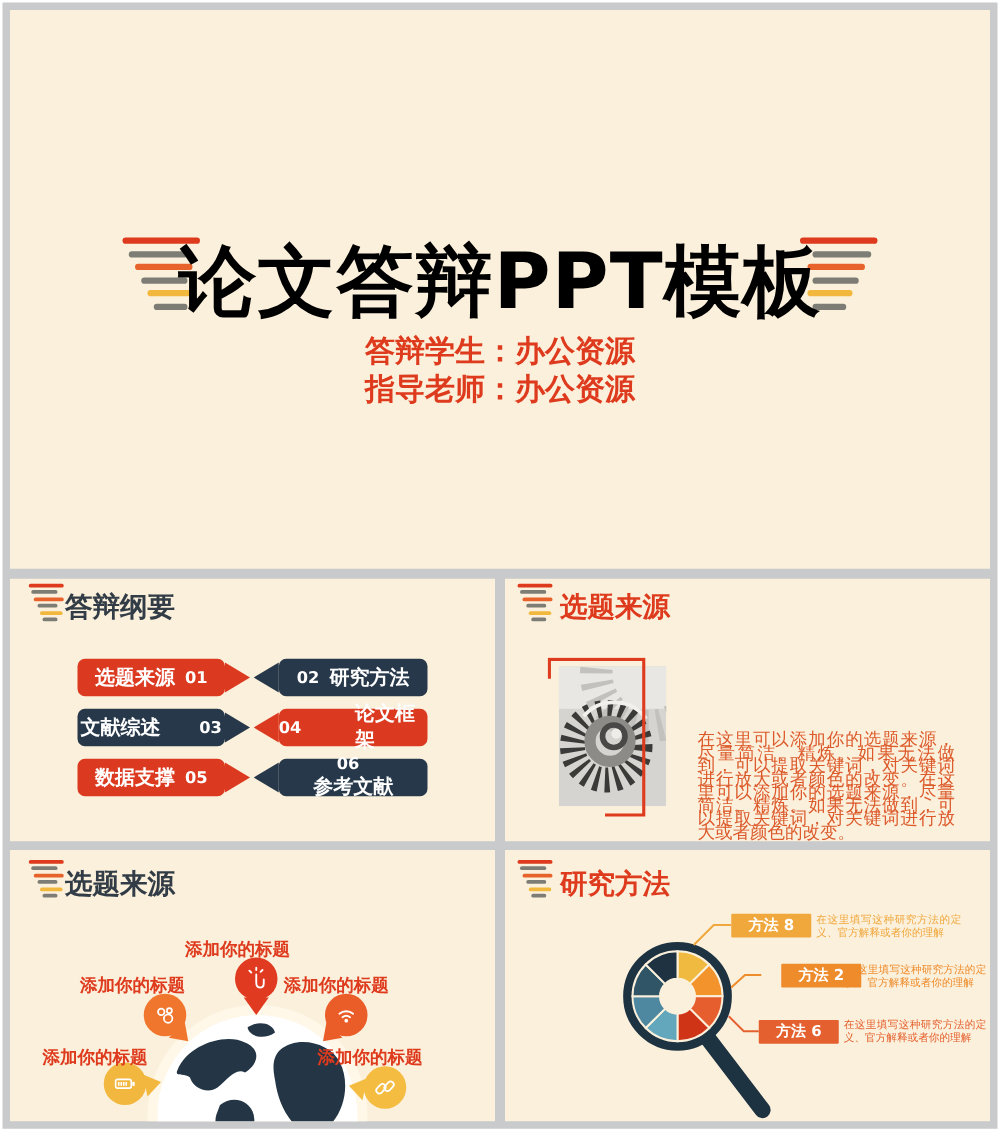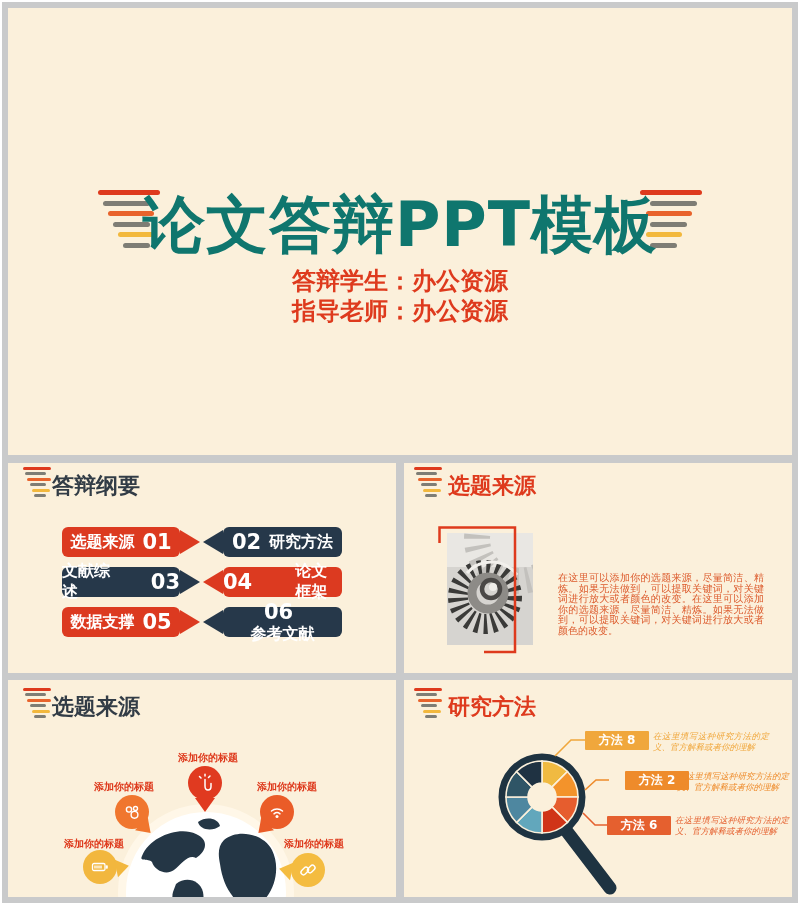--- a/index.html
+++ b/index.html
@@ -34,51 +34,51 @@
 
   .hero-title{position:absolute;left:0;top:178px;width:100%;text-align:center;
               font-size:62px;font-weight:700;letter-spacing:1px;line-height:77px;}
   .hero-sub{position:absolute;left:0;width:100%;text-align:center;font-size:24px;font-weight:600;line-height:30px;}
 
   .q-head{position:absolute;font-weight:700;white-space:nowrap;}
 
   
   .bub{position:absolute;height:30px;border-radius:6px;background:var(--c);color:#fff;
        display:flex;align-items:center;justify-content:center;font-size:16px;font-weight:600;}
-  .bub .bnum{font-size:21px;font-weight:800;}
+  .bub .bnum{font-size:13px;font-weight:800;}
   .bub.left .bnum{margin-left:8px;}
   .bub.right .bnum{margin-right:8px;}
   .bub::after{content:'';position:absolute;top:50%;margin-top:-12px;width:0;height:0;
               border-top:12px solid transparent;border-bottom:12px solid transparent;}
   .bub.left::after{right:-20px;border-left:20px solid var(--c);}
   .bub.right::after{left:-20px;border-right:20px solid var(--c);}
 
   
   .photo{position:absolute;left:43px;top:70px;width:86px;height:112px;z-index:1;}
   .red-frame{position:absolute;left:34px;top:63px;z-index:2;}
-  .q2-body{position:absolute;left:154px;top:110px;width:206px;font-size:10px;line-height:10.5px;
+  .q2-body{position:absolute;left:154px;top:124px;width:206px;font-size:14px;line-height:10.5px;
            text-align:justify;}
 
   
   .ring{position:absolute;left:110px;top:124px;width:176px;height:176px;border-radius:50%;background:#FFF7E8;z-index:1;}
   .sphere{position:absolute;left:118px;top:132px;width:160px;height:160px;border-radius:50%;background:#fff;overflow:hidden;z-index:2;}
   .pin{position:absolute;width:34px;height:34px;border-radius:50%;background:var(--c);z-index:4;
        display:flex;align-items:center;justify-content:center;}
   .pin::after{content:'';position:absolute;width:0;height:0;}
   .pin.t-down::after{left:50%;margin-left:-10px;bottom:-12px;border-left:10px solid transparent;border-right:10px solid transparent;border-top:14px solid var(--c);}
   .pin.t-dr::after{right:-6px;bottom:-6px;border-left:9px solid transparent;border-right:9px solid transparent;border-top:13px solid var(--c);transform:rotate(-45deg);}
   .pin.t-dl::after{left:-6px;bottom:-6px;border-left:9px solid transparent;border-right:9px solid transparent;border-top:13px solid var(--c);transform:rotate(45deg);}
   .pin.t-right::after{right:-12px;top:50%;margin-top:-9px;border-top:9px solid transparent;border-bottom:9px solid transparent;border-left:13px solid var(--c);transform:rotate(-12deg);}
   .pin.t-left::after{left:-12px;top:50%;margin-top:-9px;border-top:9px solid transparent;border-bottom:9px solid transparent;border-right:13px solid var(--c);transform:rotate(12deg);}
-  .pin-label{position:absolute;width:120px;text-align:center;font-size:10px;font-weight:700;z-index:5;}
+  .pin-label{position:absolute;width:120px;text-align:left;font-size:14px;font-weight:700;z-index:5;}
 
   
   .mbox{position:absolute;width:64px;height:19px;background:var(--c);color:#fff;font-size:12px;font-weight:700;
         display:flex;align-items:center;justify-content:center;border-radius:1px;z-index:3;}
-  .mdesc{position:absolute;font-size:8.5px;line-height:10.5px;text-align:justify;z-index:3;font-style:italic;}
+  .mdesc{position:absolute;font-size:8.5px;line-height:10.5px;text-align:justify;z-index:3;}
   svg{display:block;}
 </style>
 </head>
 <body>
 
 <div class="stage">
   <div class="frame"></div>
 
   <div class="slide" id="hero">
     <div class="deco" style="left:90px;top:182px;">
@@ -90,21 +90,21 @@
         <i class="b6"></i>
     </div>
     <div class="deco flip" style="left:632px;top:182px;">
       <i class="b1"></i>
         <i class="b2"></i>
         <i class="b3"></i>
         <i class="b4"></i>
         <i class="b5"></i>
         <i class="b6"></i>
     </div>
-    <div class="hero-title" style="color: #0f766e;">论文答辩PPT模板</div>
+    <div class="hero-title" style="color: #000000;">论文答辩PPT模板</div>
     <div class="hero-sub" style="top: 288px; color: rgb(222, 58, 29);">指导老师：办公资源</div>
     <div class="hero-sub" style="top: 258px; color: rgb(222, 58, 29);">答辩学生：办公资源</div>
   </div>
 
   <div class="slide" id="q1">
     <div class="deco mini" style="left:15px;top:4px;">
       <i class="b1"></i>
         <i class="b2"></i>
         <i class="b3"></i>
         <i class="b4"></i>

